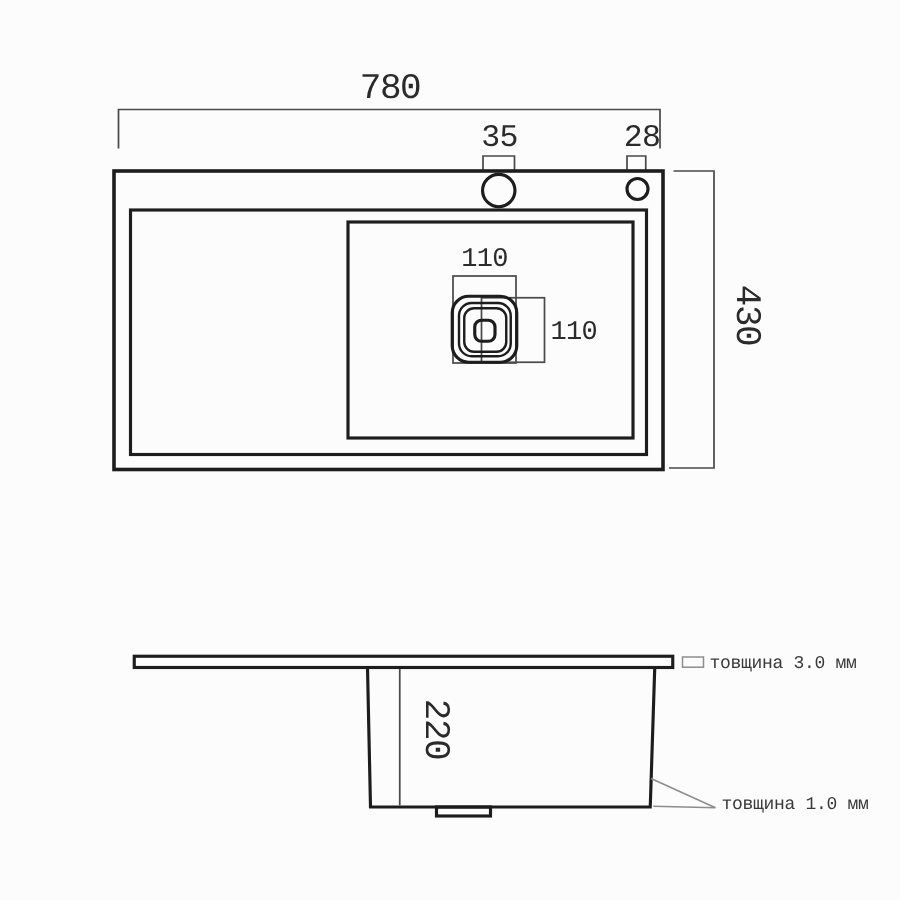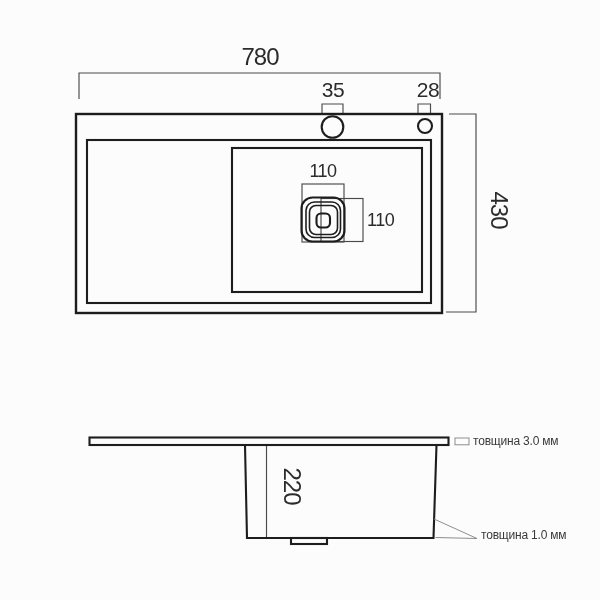--- a/index.html
+++ b/index.html
@@ -2,21 +2,21 @@
 <html style="--line: #1d1d1d; --dim: #4a4a4a; --annot: #8d8d8d; --bg: #fcfcfc;"><head>
 <meta charset="utf-8">
 <style>
   html,body{
     margin:0;padding:0;
     width:600px;height:600px;
     background:var(--bg,#fcfcfc);
     font-family:"Liberation Sans",sans-serif;
     overflow:hidden;
   }
-  .stage{width:600px;height:600px;position:relative;}
+  .stage{width:600px;height:600px;position:relative;font-family:Liberation Mono, monospace;}
   svg{display:block;}
   
   .ln{stroke:var(--line,#1d1d1d);fill:none;}
   .ln-thick{stroke-width:2.4;}
   .ln-mid{stroke-width:2.1;}
   .ln-thin{stroke-width:1.6;}
   
   .dim{stroke:var(--dim,#4a4a4a);stroke-width:1.15;fill:none;}
   .annot{stroke:var(--annot,#8d8d8d);stroke-width:1;fill:none;}
   

